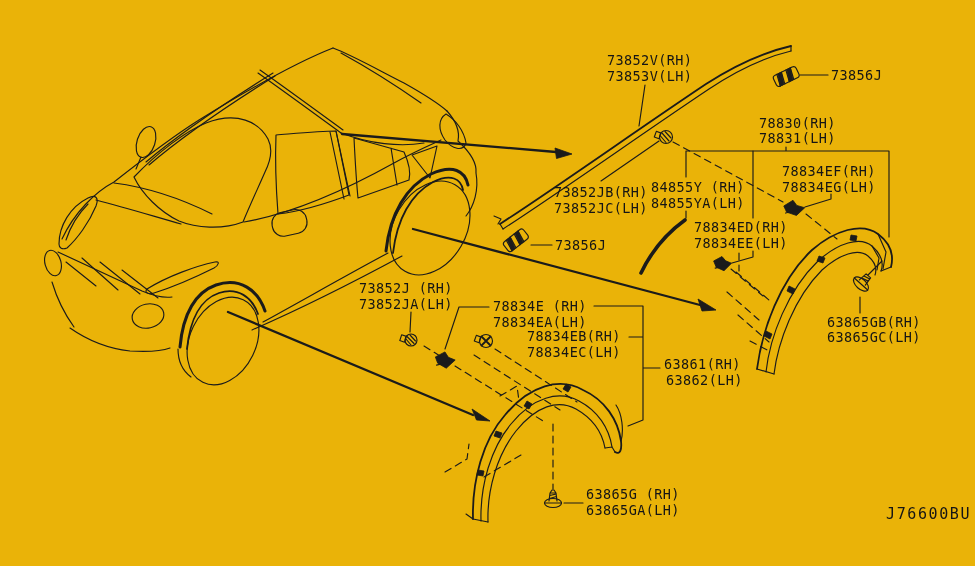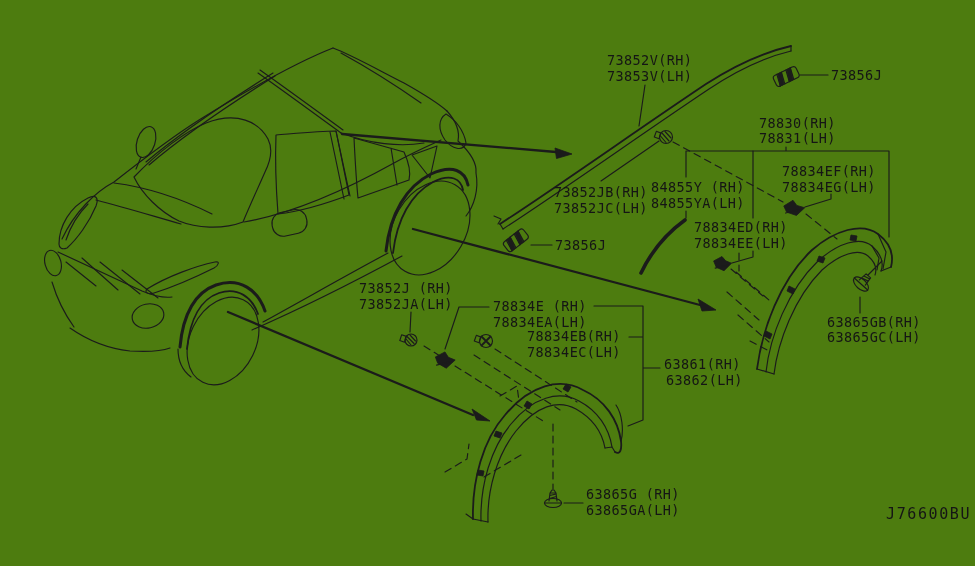--- a/index.html
+++ b/index.html
@@ -1,16 +1,16 @@
 <!DOCTYPE html>
 <html><head>
 <meta charset="utf-8">
 <style>
   html,body{margin:0;padding:0;background:#fff;}
-  #page{position:relative;width:975px;height:566px;background:#4d7c0f;overflow:hidden;}
+  #page{position:relative;width:975px;height:566px;background:#eab308;overflow:hidden;}
   svg{display:block;}
   svg *{vector-effect:none;}
   .ln{stroke:#1b1b1b;fill:none;stroke-width:1.15;stroke-linecap:round;stroke-linejoin:round;}
   .med{stroke-width:1.8;}
   .bold{stroke-width:3;}
   .xbold{stroke-width:3.6;}
   .solidfill{fill:#1b1b1b;stroke:#1b1b1b;stroke-width:.8;}
   .dash{stroke-dasharray:7 5;}
   .arrowshaft{stroke-width:2.3;}
   .lbl{font-family:"DejaVu Sans Mono","Liberation Mono",monospace;font-size:13.5px;letter-spacing:.4px;fill:#151515;stroke:none;}

